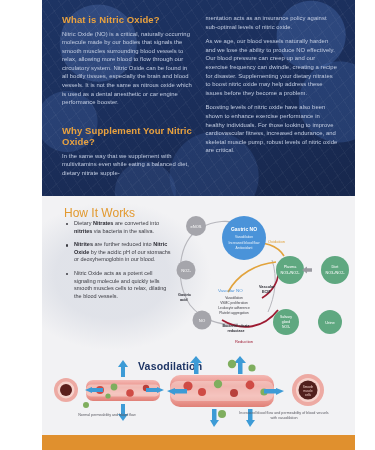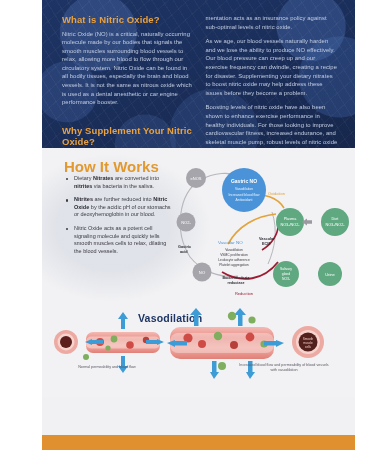--- a/index.html
+++ b/index.html
@@ -11,21 +11,21 @@
   }
   .page{
     position:absolute;left:42px;top:0;width:313px;height:450px;
     background:#f1f1f3;
     overflow:hidden;
   }
 
   
   .hero{
     position:relative;
-    height:148px;width:100%;
+    height:196px;width:100%;
     background:
       radial-gradient(circle at 18% 22%, rgba(70,100,160,.45) 0 38px, rgba(70,100,160,0) 39px),
       radial-gradient(circle at 8% 62%, rgba(60,90,150,.40) 0 30px, rgba(60,90,150,0) 31px),
       radial-gradient(circle at 86% 18%, rgba(70,105,170,.42) 0 34px, rgba(70,105,170,0) 35px),
       radial-gradient(circle at 95% 52%, rgba(60,95,160,.38) 0 40px, rgba(60,95,160,0) 41px),
       radial-gradient(circle at 55% 90%, rgba(55,85,145,.35) 0 44px, rgba(55,85,145,0) 45px),
       radial-gradient(circle at 33% 98%, rgba(65,95,155,.30) 0 30px, rgba(65,95,155,0) 31px),
       linear-gradient(160deg,#1d3464 0%,#1b2f5c 45%,#17274c 100%);
     overflow:hidden;
   }
@@ -64,21 +64,21 @@
     height:150px;
     background:#f2f2f4;
     overflow:hidden;
   }
   .works::before{
     content:"";position:absolute;left:-30px;top:5px;width:200px;height:150px;
     background:radial-gradient(ellipse at center, rgba(210,214,224,.55) 0 40%, rgba(210,214,224,0) 70%);
   }
   .works-title{
     position:relative;z-index:2;
-    color:#e2992f;font-size:15px;font-weight:bold;
+    color:#e2992f;font-size:12px;font-weight:normal;
     margin:0 0 0 22px;
   }
   .bullets{
     position:relative;z-index:2;
     list-style:none;margin:0;padding:0 0 0 24px;
     width:108px;
   }
   .bullets li{
     position:relative;
     color:#3b3b42;

